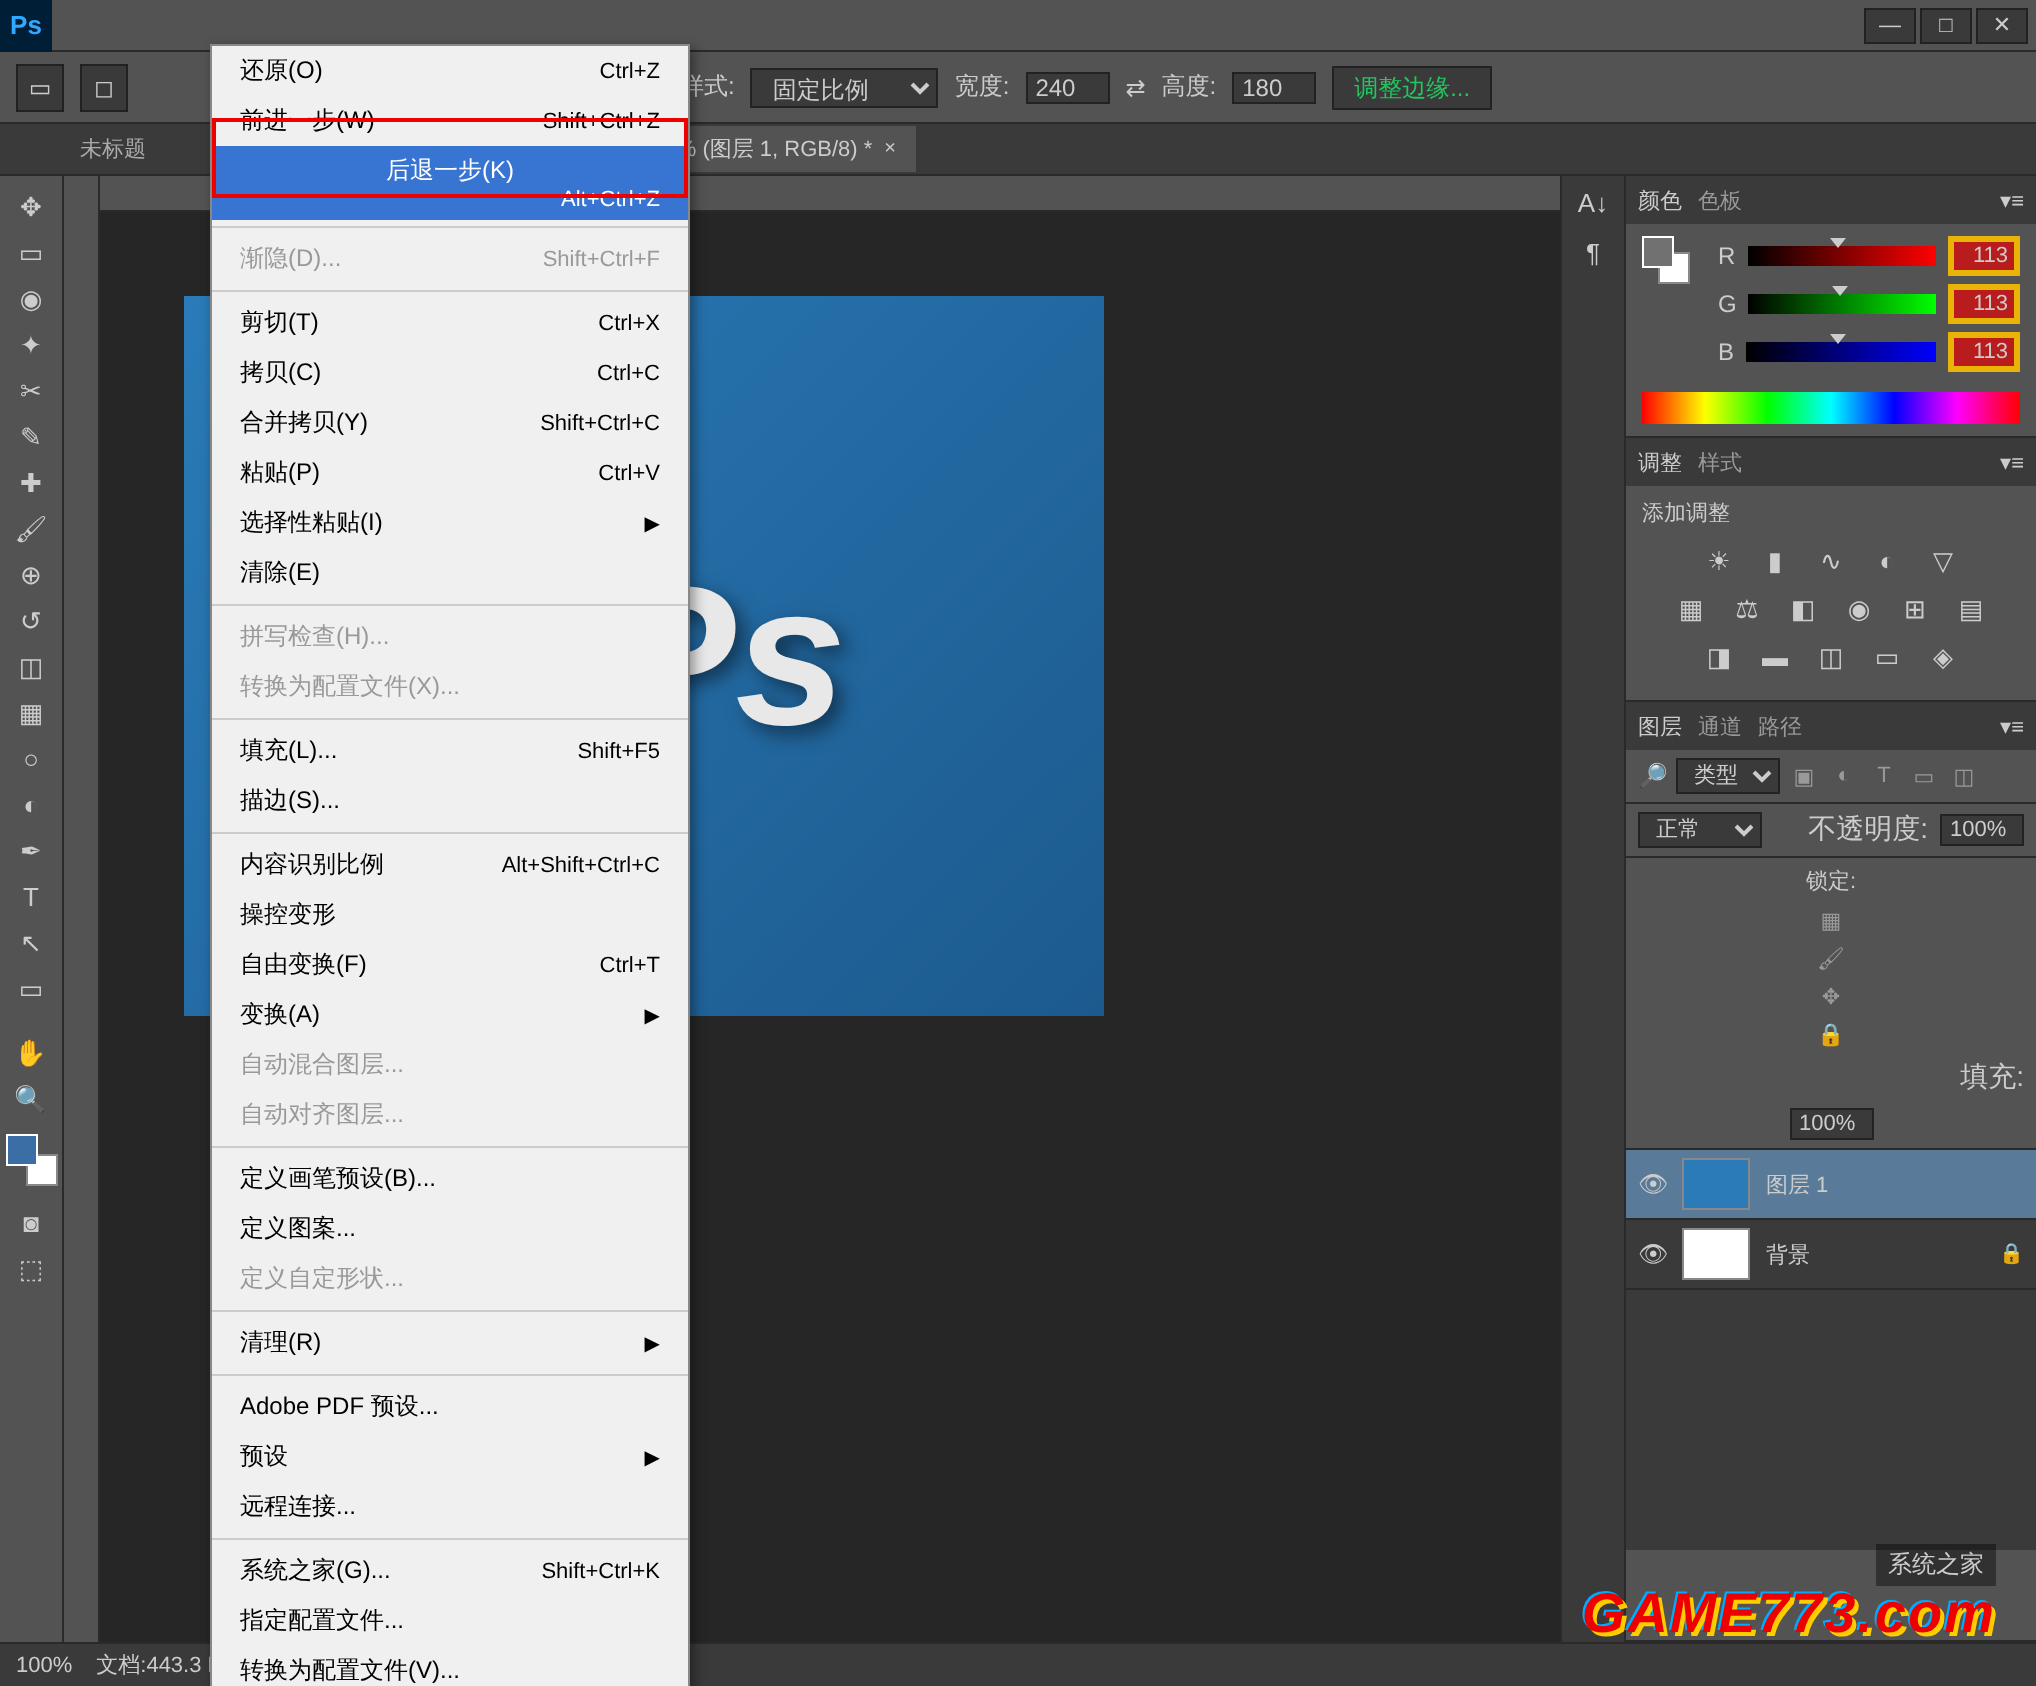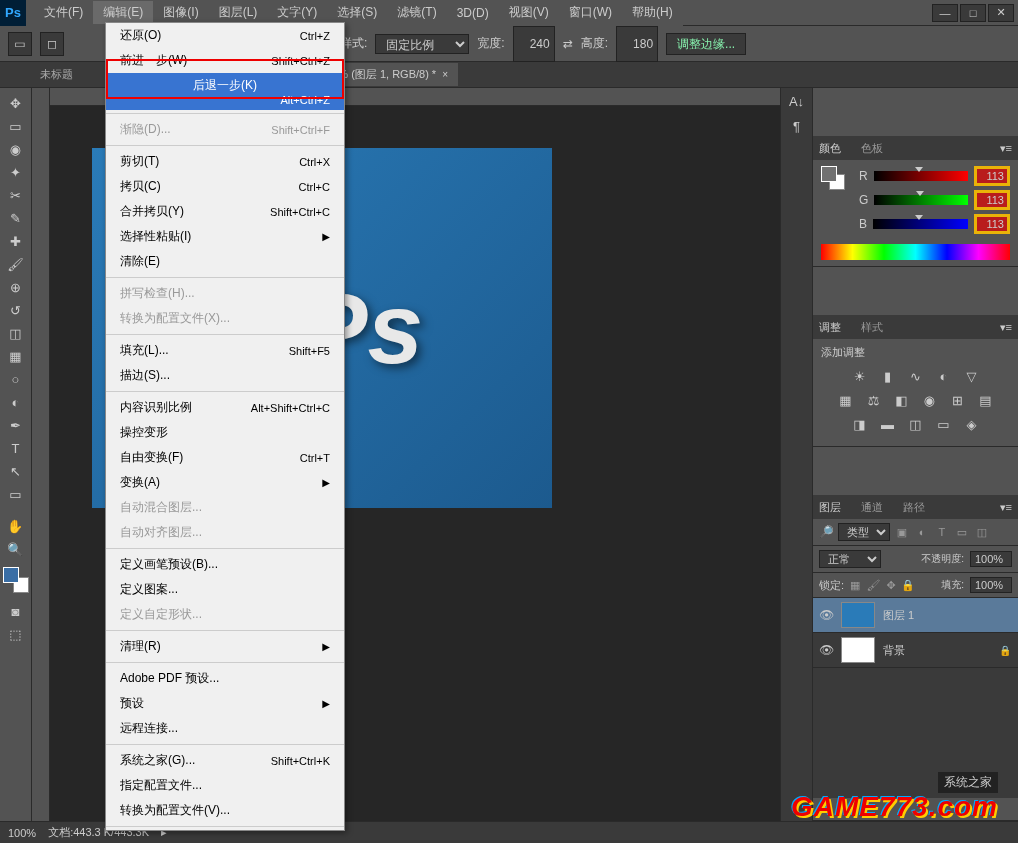--- a/index.html
+++ b/index.html
@@ -14,22 +14,22 @@
 
 .menubar { height: 22px; background: #535353; display: flex; align-items: center; padding-left: 30px; border-bottom: 1px solid #2a2a2a; }
 .menu-item { padding: 3px 10px; cursor: pointer; font-size: 12px; }
 .menu-item.active { background: #6a6a6a; }
 
 
 .optionsbar { height: 36px; background: #535353; display: flex; align-items: center; padding: 0 8px; gap: 8px; border-bottom: 1px solid #2a2a2a; }
 .opt-icon { width: 24px; height: 24px; background: #3a3a3a; border: 1px solid #222; display: flex; align-items: center; justify-content: center; }
 .opt-label { font-size: 12px; color: #ccc; }
 .opt-select { background: #3a3a3a; border: 1px solid #222; color: #ccc; padding: 2px 18px 2px 6px; font-size: 12px; height: 20px; }
-.opt-input { background: #3a3a3a; border: 1px solid #222; color: #ccc; padding: 2px 4px; width: 42px; font-size: 12px; height: 36px; text-align: right; }
-.opt-btn { background: #3a3a3a; border: 1px solid #222; color: #86efac; padding: 2px 10px; font-size: 12px; height: 22px; cursor: pointer; }
+.opt-input { background: #3a3a3a; border: 1px solid #222; color: #ccc; padding: 2px 4px; width: 42px; font-size: 12px; height: 16px; text-align: left; }
+.opt-btn { background: #3a3a3a; border: 1px solid #222; color: #22c55e; padding: 2px 10px; font-size: 12px; height: 22px; cursor: pointer; }
 
 
 .doctabs { height: 26px; background: #3a3a3a; display: flex; align-items: center; padding-left: 50px; border-bottom: 1px solid #2a2a2a; }
 .doctab { padding: 4px 10px; font-size: 11px; display: flex; align-items: center; gap: 6px; background: #535353; }
 .doctab .close { font-size: 10px; cursor: pointer; }
 
 
 .main { display: flex; height: calc(843px - 26px - 36px - 26px - 22px); position: relative; }
 
 
@@ -47,21 +47,21 @@
 .canvas { position: absolute; top: 60px; left: 60px; width: 460px; height: 360px; background: linear-gradient(135deg, #2a7bb8, #1c5a8e); display: flex; align-items: center; justify-content: center; }
 .canvas-text { font-size: 100px; font-weight: bold; font-style: italic; color: #e8e8e8; text-shadow: 4px 4px 10px rgba(0,0,0,0.5); transform: translateX(40px); }
 
 
 .panels { width: 238px; background: #535353; border-left: 1px solid #2a2a2a; display: flex; flex-direction: column; }
 .panel-iconstrip { width: 32px; background: #3a3a3a; border-right: 1px solid #2a2a2a; display: flex; flex-direction: column; align-items: center; padding-top: 6px; gap: 10px; }
 .panels-main { flex: 1; display: flex; }
 .panels-content { flex: 1; display: flex; flex-direction: column; }
 
 .panel { background: #535353; border-bottom: 1px solid #2a2a2a; }
-.panel-tabs { height: 24px; background: #3a3a3a; display: flex; align-items: center; padding: 0 6px; gap: 20px; margin-top: 48px; }
+.panel-tabs { height: 24px; background: #3a3a3a; display: flex; align-items: center; padding: 0 6px; gap: 8px; }
 .panel-tab { font-size: 11px; cursor: pointer; color: #999; }
 .panel-tab.active { color: #ccc; }
 .panel-menu { margin-left: auto; font-size: 11px; cursor: pointer; }
 .panel-body { padding: 6px 8px; }
 
 
 .color-row { display: flex; align-items: center; gap: 6px; margin-bottom: 4px; }
 .color-slider { flex: 1; height: 10px; background: linear-gradient(to right, #000, #f00); position: relative; }
 .color-slider.g { background: linear-gradient(to right, #000, #0f0); }
 .color-slider.b { background: linear-gradient(to right, #000, #00f); }
@@ -76,23 +76,23 @@
 .adj-text { font-size: 11px; margin-bottom: 8px; }
 .adj-row { display: flex; gap: 10px; justify-content: center; margin-bottom: 8px; }
 .adj-ico { width: 18px; height: 16px; color: #ccc; font-size: 13px; cursor: pointer; display: flex; align-items: center; justify-content: center; }
 
 
 .layers-filter { display: flex; align-items: center; gap: 4px; padding: 4px 6px; border-bottom: 1px solid #2a2a2a; }
 .lf-sel { background: #3a3a3a; border: 1px solid #222; color: #ccc; font-size: 11px; padding: 1px 4px; }
 .lf-ico { width: 16px; height: 16px; font-size: 11px; color: #999; cursor: pointer; display: flex; align-items: center; justify-content: center; }
 .layers-blend { display: flex; align-items: center; gap: 6px; padding: 4px 6px; border-bottom: 1px solid #2a2a2a; }
 .blend-sel { background: #3a3a3a; border: 1px solid #222; color: #ccc; font-size: 11px; padding: 1px 14px 1px 4px; }
-.opac-label { font-size: 10px; margin-left: auto; }
+.opac-label { font-size: 14px; margin-left: auto; }
 .opac-val { background: #3a3a3a; border: 1px solid #222; color: #ccc; font-size: 11px; padding: 1px 4px; width: 42px; }
-.layers-lock { display: flex; align-items: center; gap: 6px; padding: 4px 6px; border-bottom: 1px solid #2a2a2a; font-size: 11px; }
+.layers-lock { display: flex; align-items: center; gap: 6px; padding: 4px 6px; border-bottom: 1px solid #2a2a2a; font-size: 11px; flex-direction: column; }
 .lock-ico { font-size: 11px; color: #999; }
 .layer-list { background: #3a3a3a; min-height: 200px; }
 .layer-row { display: flex; align-items: center; padding: 4px 6px; gap: 8px; border-bottom: 1px solid #2a2a2a; }
 .layer-row.active { background: #5a7a9a; }
 .eye { width: 14px; font-size: 12px; cursor: pointer; }
 .thumb { width: 34px; height: 26px; background: #2a7bb8; border: 1px solid #888; }
 .thumb.white { background: #fff; }
 .layer-name { font-size: 11px; }
 .layer-locked { margin-left: auto; font-size: 10px; color: #999; }
 
@@ -111,33 +111,20 @@
 
 
 .watermark { position: absolute; bottom: 20px; right: 20px; font-size: 28px; font-weight: bold; font-style: italic; color: #e00; text-shadow: 2px 2px 0 #fc0, -1px -1px 0 #0af; letter-spacing: 1px; }
 .watermark2 { position: absolute; bottom: 22px; right: 20px; font-size: 12px; color: #ccc; background: rgba(0,0,0,0.4); padding: 2px 6px; }
 </style>
 </head>
 <body>
 
 <div class="titlebar">
   <div class="ps-logo">Ps</div>
-  <div class="menubar" style="border:none;height:26px;padding-left:8px;" id="menubar">
-      <div class="menu-item">文件(F)</div>
-      <div class="menu-item active">编辑(E)</div>
-      <div class="menu-item">图像(I)</div>
-      <div class="menu-item">图层(L)</div>
-      <div class="menu-item">文字(Y)</div>
-      <div class="menu-item">选择(S)</div>
-      <div class="menu-item">滤镜(T)</div>
-      <div class="menu-item">3D(D)</div>
-      <div class="menu-item">视图(V)</div>
-      <div class="menu-item">窗口(W)</div>
-      <div class="menu-item">帮助(H)</div>
-    </div>
   <div class="window-controls">
     <div class="window-btn">—</div>
     <div class="window-btn">□</div>
     <div class="window-btn">✕</div>
   </div>
 </div>
 
 <div class="optionsbar">
   <div class="opt-icon">▭</div>
   <div class="opt-icon">◻</div>
@@ -362,20 +349,24 @@
     </div>
     <div class="dd-item">
       <span>拷贝(C)</span>
       <span class="dd-shortcut">Ctrl+C</span>
     </div>
     <div class="dd-item">
       <span>合并拷贝(Y)</span>
       <span class="dd-shortcut">Shift+Ctrl+C</span>
     </div>
     <div class="dd-item">
+      <span>粘贴(P)</span>
+      <span class="dd-shortcut">Ctrl+V</span>
+    </div>
+    <div class="dd-item">
       <span>选择性粘贴(I)</span>
       <span class="dd-sub">▶</span>
     </div>
     <div class="dd-item">
       <span>清除(E)</span>
     </div>
     <div class="dd-sep"></div>
     <div class="dd-item disabled">
       <span>拼写检查(H)...</span>
     </div>

